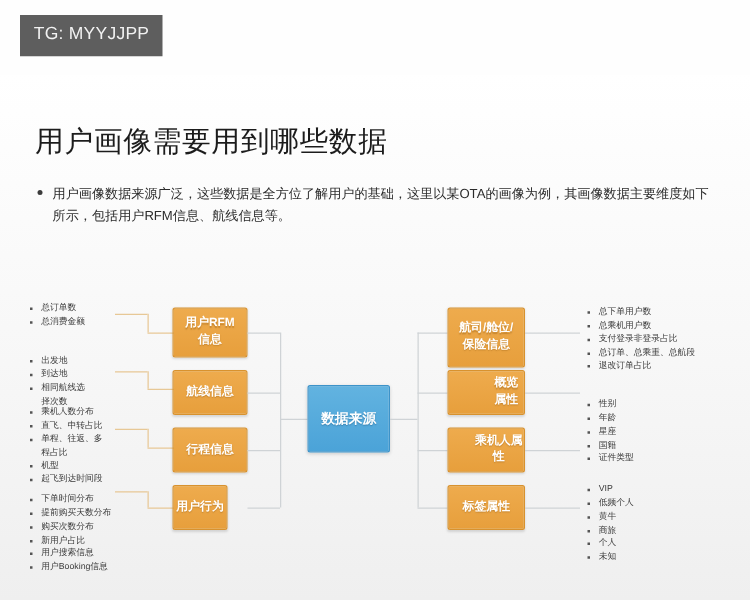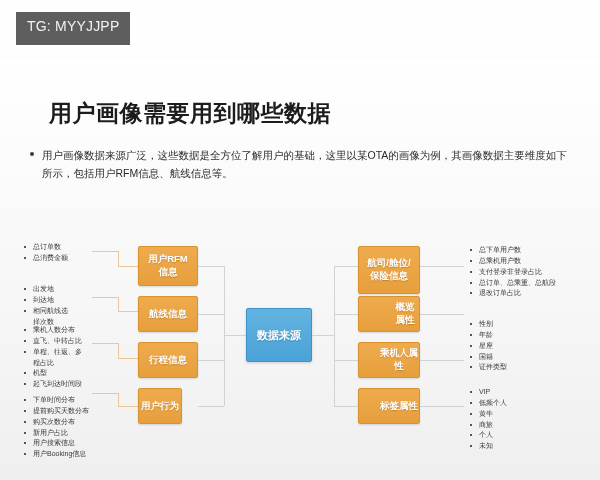--- a/index.html
+++ b/index.html
@@ -27,23 +27,22 @@
 
   
   #slide {
     position: absolute; left: 0; top: 60px;
     width: 600px; height: 420px;
     background: linear-gradient(180deg,#ffffff 0%, #f7f7f7 55%, #efefef 100%);
   }
 
   #title {
     position: absolute; left: 28px; top: 38px;
-    font-size: 23px; font-weight: bold; color: #1c1c1c;
+    font-size: 23px; font-weight: normal; color: #1c1c1c;
     letter-spacing: .5px;
-    margin-left: 21px;
   }
 
   #lede {
     position: absolute; left: 30px; top: 86px; width: 545px;
     font-size: 10.5px; line-height: 1.75; color: #2b2b2b;
   }
   #lede .bullet-dot {
     position: absolute; left: 0px; top: 6px;
     width: 4px; height: 4px; border-radius: 50%; background: #3c3c3c;
   }
@@ -224,21 +223,21 @@
         <span style="white-space:pre-line;">航司/舱位/
 保险信息</span>
       </div>
       <div class="node orange" style="left:358px; top:116px; width:62px; height:36px;">
         <span style="white-space:pre-line;padding-left:32px;">概览属性</span>
       </div>
       <div class="node orange" style="left:358px; top:162px; width:62px; height:36px;padding-left:20px;">
         <span style="white-space:pre-line;">乘机人属性</span>
       </div>
       <div class="node orange" style="left:358px; top:208px; width:62px; height:36px;">
-        <span style="white-space:pre-line;padding-left:20px;">标签属性</span>
+        <span style="white-space:pre-line;">标签属性</span>
       </div>
 
       <div class="conn h" style="left:420px; top:86px;  width:44px;"></div>
       <div class="conn h" style="left:420px; top:134px; width:44px;"></div>
       <div class="conn h" style="left:420px; top:180px; width:44px;"></div>
       <div class="conn h" style="left:420px; top:226px; width:44px;"></div>
 
       <div class="txtgroup" style="left:468px; top:65px;">
         <ul>
           <li>总下单用户数</li>

